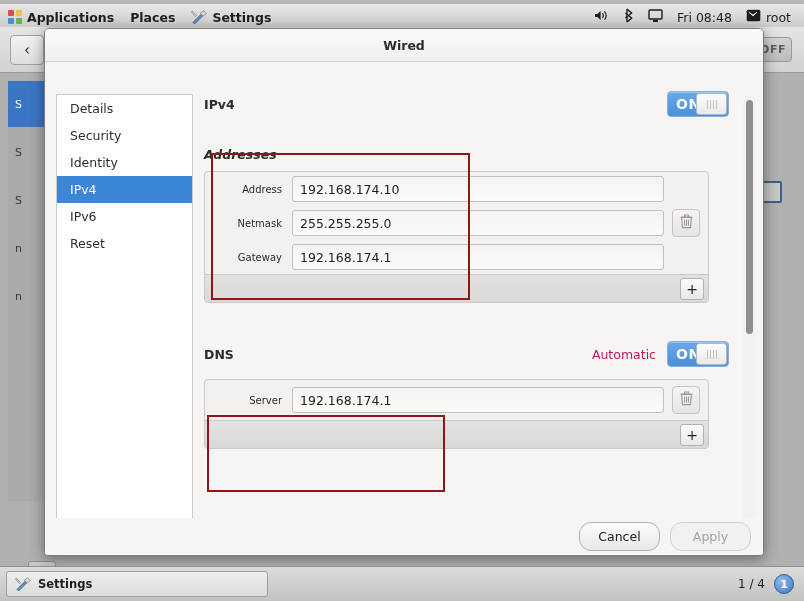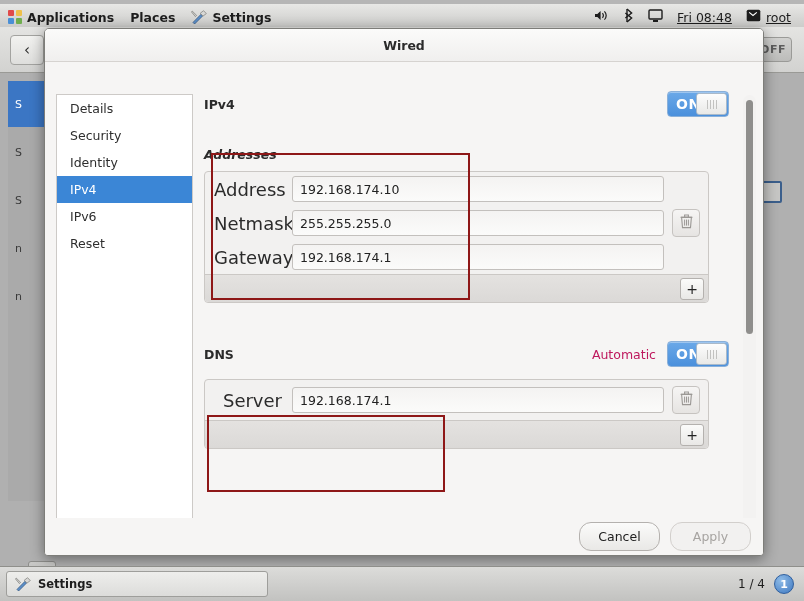--- a/index.html
+++ b/index.html
@@ -16,21 +16,21 @@
     background: linear-gradient(to bottom, #e8e8e6 0%, #d6d6d4 55%, #c9c9c7 100%);
     border-bottom: 1px solid #8f8f8b;
     display: flex; align-items: center;
     font-size: 12.5px; color: #1d1d1d;
   }
   .panel-item {
     display: flex; align-items: center; gap: 5px;
     padding: 0 8px; height: 27px; font-weight: bold;
   }
   .panel-left { display: flex; align-items: center; }
-  .panel-right { margin-left: auto; display: flex; align-items: flex-start; padding-right: 6px; text-decoration: underline; }
+  .panel-right { margin-left: auto; display: flex; align-items: flex-start; padding-right: 6px; }
   .panel-right .panel-item { font-weight: normal; padding: 0 7px; }
 
   .apps-icon { width: 14px; height: 14px; position: relative; display:inline-block; }
   .apps-icon i {
     position: absolute; display: block; width: 6px; height: 6px; border-radius: 1px;
   }
   .apps-icon i:nth-child(1){ left:0; top:0; background:#e04a4a; }
   .apps-icon i:nth-child(2){ left:8px; top:0; background:#efc04a; }
   .apps-icon i:nth-child(3){ left:0; top:8px; background:#4a8fd6; }
   .apps-icon i:nth-child(4){ left:8px; top:8px; background:#6fae4e; }
@@ -181,21 +181,21 @@
   .field-frame {
     margin-top: 9px; background: #f2f1f0;
     border: 1px solid #cbc8c5; border-radius: 4px;
     position: relative;
   }
   .field-row {
     display: flex; align-items: center; height: 34px; padding: 0 8px 0 9px;
   }
   .field-row .flabel {
     width: 78px; text-align: right; padding-right: 10px;
-    font-size: 18px; color: #2b2b2b;
+    font-size: 10px; color: #2b2b2b;
   }
   .field-row input {
     flex: 1; height: 26px;
     background: linear-gradient(to bottom,#f4f3f2,#fbfbfa);
     border: 1px solid #c3c0bd; border-radius: 3px;
     font-size: 12.5px; color: #222; padding: 0 7px;
     font-family: inherit;
   }
   .trash-btn {
     width: 28px; height: 28px; margin-left: 8px;

